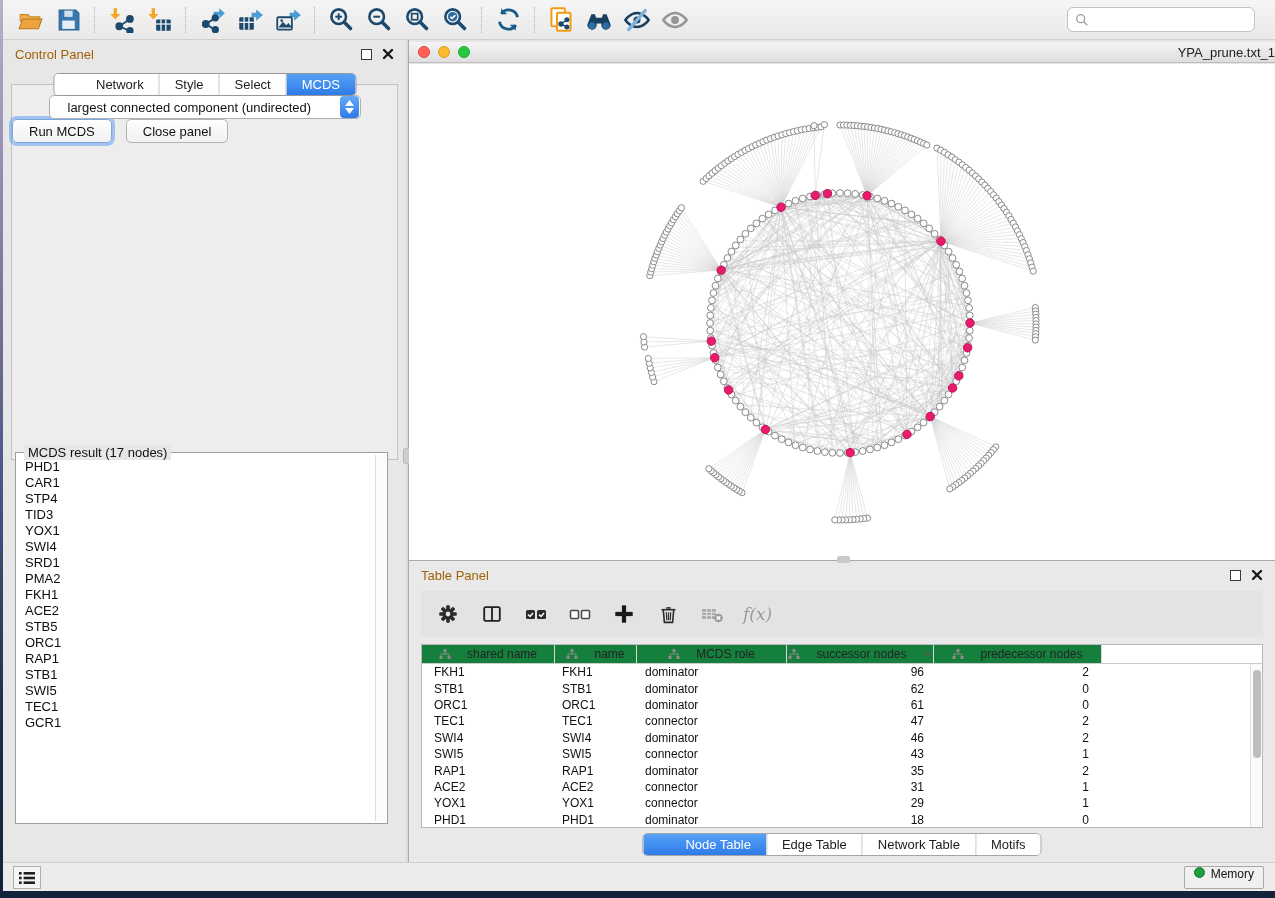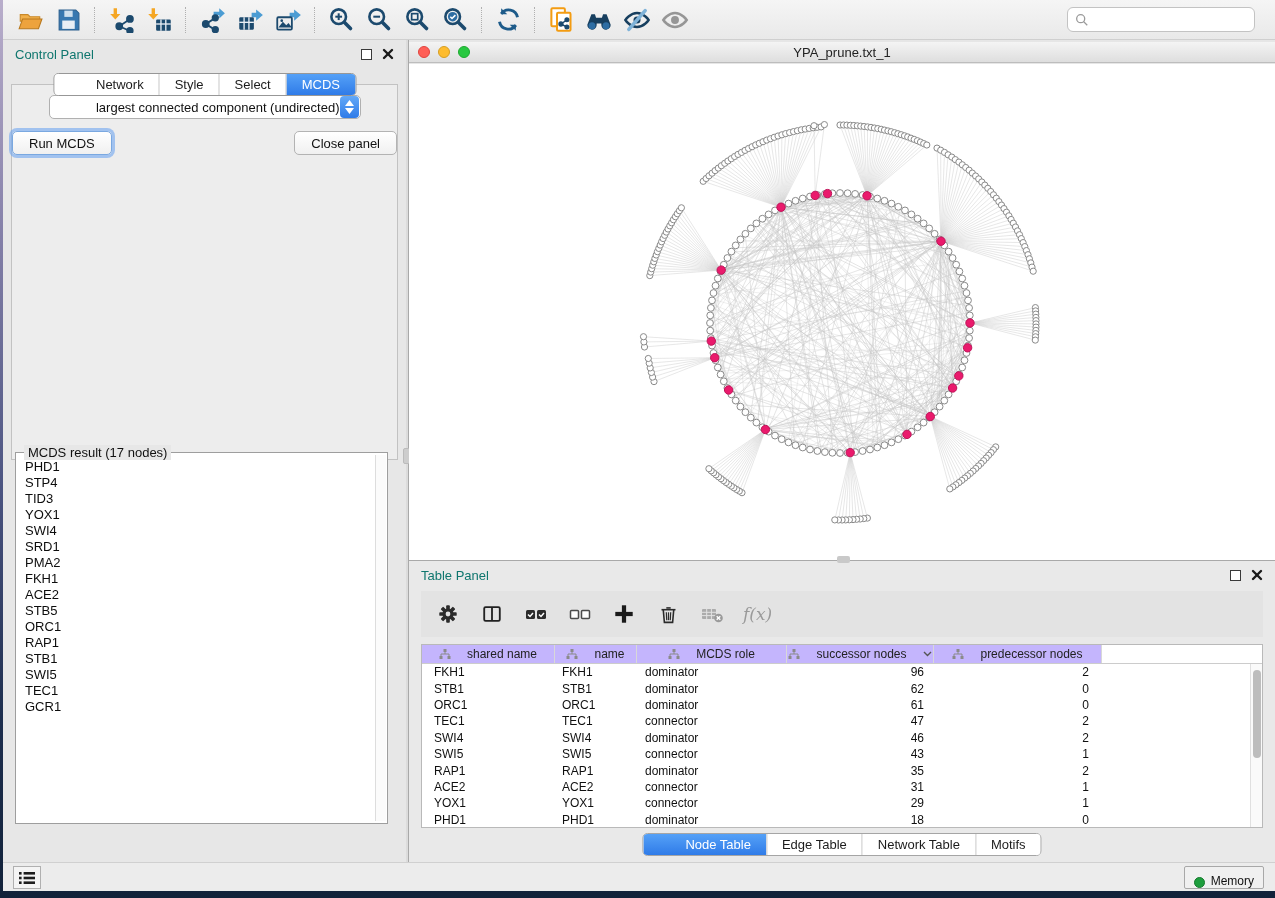--- a/index.html
+++ b/index.html
@@ -13,36 +13,36 @@
     background:linear-gradient(#f5f5f5,#e9e9e9); border-bottom:1px solid #cfcfcf;
     display:flex; align-items:center; padding:0 8px; }
   .tbtn { width:38px; height:32px; display:flex; align-items:center; justify-content:center; flex:0 0 auto; }
   .tsep { width:1px; height:26px; border-left:1px dotted #b0b0b0; margin:0 7px; flex:0 0 auto; }
   #search-wrap { margin-left:auto; margin-right:12px; width:188px; height:25px; background:#fff;
     border:1px solid #c3c3c3; border-radius:6px; display:flex; align-items:center; padding:0 7px; }
   #search-wrap input { border:none; outline:none; flex:1; font-size:12px; background:transparent; min-width:0; }
 
   
   #control-panel { position:absolute; left:0; top:40px; width:403px; bottom:29px; background:#e7e7e7; }
-  .panel-head { height:28px; display:flex; align-items:center; padding:0 12px; font-size:13px; color:#0f766e; }
+  .panel-head { height:28px; display:flex; align-items:center; padding:0 12px; font-size:13px; color:#a16207; }
   .panel-head .spacer { flex:1; }
   .float-ic { width:11px; height:11px; border:1.6px solid #3a3a3a; background:#fff; margin-right:10px; }
   #cp-tabs { position:absolute; top:33px; left:50%; transform:translateX(-50%); display:inline-flex;
     background:#fff; border:1px solid #979797; border-radius:5px; overflow:hidden; z-index:2; }
   .seg { padding:3px 15px; font-size:13px; color:#1c1c1c; background:#fff; border-left:1px solid #c9c9c9; cursor:default; }
   .seg:first-child { border-left:none;padding-left:42px; }
   .seg.active { background:linear-gradient(#55a1f7,#2f7be8); color:#fff; }
   #cp-box { position:absolute; left:8px; right:8px; top:44px; height:376px; background:#ededed; border:1px solid #c2c2c2; }
   #opt-label { margin-top:28px; text-align:center; font-size:13px; color:#141414; }
   #criterion { margin:10px auto 0; width:312px; height:24px; background:#fff; border:1px solid #b0b0b0;
     border-radius:5px; display:flex; align-items:center; font-size:13px; color:#111; position:relative; }
-  #criterion .val { padding-left:18px; flex:1;text-align:right; }
+  #criterion .val { padding-left:18px; flex:1; }
   #criterion .stepper { width:19px; height:22px; margin-right:1px; border-radius:4px;
     background:linear-gradient(#63a9f8,#2f7be8); display:flex; flex-direction:column; align-items:center; justify-content:center; gap:2px; }
-  #btn-row { margin-top:12px; display:flex; justify-content:space-between; gap:14px; }
+  #btn-row { display:flex; justify-content:flex-start; gap:14px; }
   .btn { height:24px; padding:0 16px; background:linear-gradient(#ffffff,#f0f0f0); border:1px solid #b3b3b3;
     border-radius:5px; font-size:13px; color:#111; display:flex; align-items:center; }
   .btn.focused { box-shadow:0 0 0 3px rgba(110,165,240,.6); border-color:#7aa8e0; }
   #result-box { position:absolute; left:12px; right:18px; top:412px; height:372px; border:1px solid #9e9e9e; background:#fff; }
   #result-title { position:absolute; top:-8px; left:8px; background:#e7e7e7; padding:0 4px; font-size:13px; color:#111; }
   #result-list { position:absolute; left:1px; right:13px; top:6px; bottom:2px; overflow:hidden; padding-left:8px; }
   .result-item { font-size:13px; line-height:16px; color:#0d0d0d; }
   #result-scroll { position:absolute; right:1px; top:2px; bottom:2px; width:11px; background:#fbfbfb; border-left:1px solid #ddd; }
 
   
@@ -51,52 +51,52 @@
   #right { position:absolute; left:406px; right:0; top:40px; bottom:29px; background:#e6e6e6; }
 
   
   #net-window { position:absolute; left:0; right:0; top:2px; height:519px; border-bottom:1px solid #a9a9a9; }
   #net-titlebar { height:21px; background:linear-gradient(#f4f4f4,#dedede); border-bottom:1px solid #bdbdbd; position:relative; }
   .lights { position:absolute; left:9px; top:4px; display:flex; gap:8px; }
   .light { width:12px; height:12px; border-radius:50%; }
   .light.red { background:#ff5f57; border:1px solid #e0443e; }
   .light.yellow { background:#febc2e; border:1px solid #d69e23; }
   .light.green { background:#28c840; border:1px solid #1da92f; }
-  #net-title { position:absolute; left:0; right:0; top:0; text-align:center; font-size:13px; line-height:21px; color:#222; }
+  #net-title { position:absolute; left:0; right:0; top:0; text-align:right; font-size:13px; line-height:21px; color:#222; }
   #net-canvas { position:absolute; left:0; right:0; top:22px; bottom:0; background:#fff; overflow:hidden; }
 
   
   #table-panel { position:absolute; left:0; right:0; top:521px; bottom:0; background:#e9e9e9; }
   #hgrip { position:absolute; left:428px; top:-5px; width:13px; height:7px; background:#c9c9c9; border-radius:2px; z-index:3; }
   #tp-toolbar { position:absolute; left:12px; right:12px; top:30px; height:46px; background:#e3e3e3;
     display:flex; align-items:center; padding-left:12px; gap:14px; }
   .tp-ic { width:30px; height:30px; display:flex; align-items:center; justify-content:center; }
   #fx-label { font-family:"DejaVu Serif", serif; font-style:italic; font-size:17px; color:#9a9a9a; padding-left:2px; }
   #table-box { position:absolute; left:12px; right:12px; top:83px; height:184px; background:#fff; border:1px solid #b9b9b9; overflow:hidden; }
   #thead { display:flex; height:19px; border-bottom:1px solid #ccc; }
-  .th { background:#c4b5fd; border-right:1px solid #d8d8d8; display:flex; align-items:center; justify-content:center;
+  .th { background:#15803d; border-right:1px solid #d8d8d8; display:flex; align-items:center; justify-content:center;
     gap:16px; font-size:12px; color:#222; flex:0 0 auto; }
   .th-filler { flex:1; background:#fff; }
   .c0 { width:133px; } .c1 { width:82px; } .c2 { width:150px; } .c3 { width:147px; } .c4 { width:168px; }
   #tbody { position:absolute; left:0; right:12px; top:19px; bottom:0; overflow:hidden; }
   .tr { display:flex; height:16.4px; align-items:center; }
   .td { font-size:12px; color:#101010; flex:0 0 auto; white-space:nowrap; }
   .td.c0 { padding-left:12px; } .td.c1 { padding-left:7px; } .td.c2 { padding-left:8px; }
   .td.c3 { text-align:right; padding-right:10px; } .td.c4 { text-align:right; padding-right:13px; }
   #tscroll { position:absolute; right:0; top:19px; bottom:0; width:12px; background:#fafafa; border-left:1px solid #e0e0e0; }
   #tscroll .thumb { position:absolute; left:2px; top:6px; width:8px; height:88px; background:#bdbdbd; border-radius:4px; }
   #tp-tabs { position:absolute; bottom:6px; left:50%; transform:translateX(-50%); display:inline-flex;
     background:#fff; border:1px solid #a5a5a5; border-radius:5px; overflow:hidden; }
 
   
   #statusbar { position:absolute; left:0; right:0; bottom:0; height:29px; background:#ececec; border-top:1px solid #d0d0d0; }
   #panel-menu-btn { position:absolute; left:10px; top:3px; width:28px; height:23px; background:#f4f4f4;
     border:1px solid #b0b0b0; display:flex; align-items:center; justify-content:center; }
   #memory-btn { position:absolute; right:11px; top:3px; height:23px; padding:0 9px; background:#f0f0f0;
-    border:1px solid #a8a8a8; border-radius:2px; display:flex; align-items:flex-end; gap:6px; font-size:12px; color:#111; }
+    border:1px solid #a8a8a8; border-radius:2px; display:flex; align-items:flex-start; gap:6px; font-size:12px; color:#111; }
   #memory-dot { width:11px; height:11px; border-radius:50%; background:#1e9e3e; border:1px solid #157a2d; }
 </style>
 </head>
 <body>
 
 <div id="app">
 
   <div id="toolbar">
     <div class="tbtn">
       <svg width="26" height="26" viewBox="0 0 24 24">
@@ -284,20 +284,21 @@
       </div>
       <div id="btn-row">
         <div class="btn focused">Run MCDS</div>
         <div class="btn">Close panel</div>
       </div>
     </div>
     <div id="result-box">
       <div id="result-title">MCDS result (17 nodes)</div>
       <div id="result-list">
           <div class="result-item">PHD1</div>
+          <div class="result-item">CAR1</div>
           <div class="result-item">STP4</div>
           <div class="result-item">TID3</div>
           <div class="result-item">YOX1</div>
           <div class="result-item">SWI4</div>
           <div class="result-item">SRD1</div>
           <div class="result-item">PMA2</div>
           <div class="result-item">FKH1</div>
           <div class="result-item">ACE2</div>
           <div class="result-item">STB5</div>
           <div class="result-item">ORC1</div>

